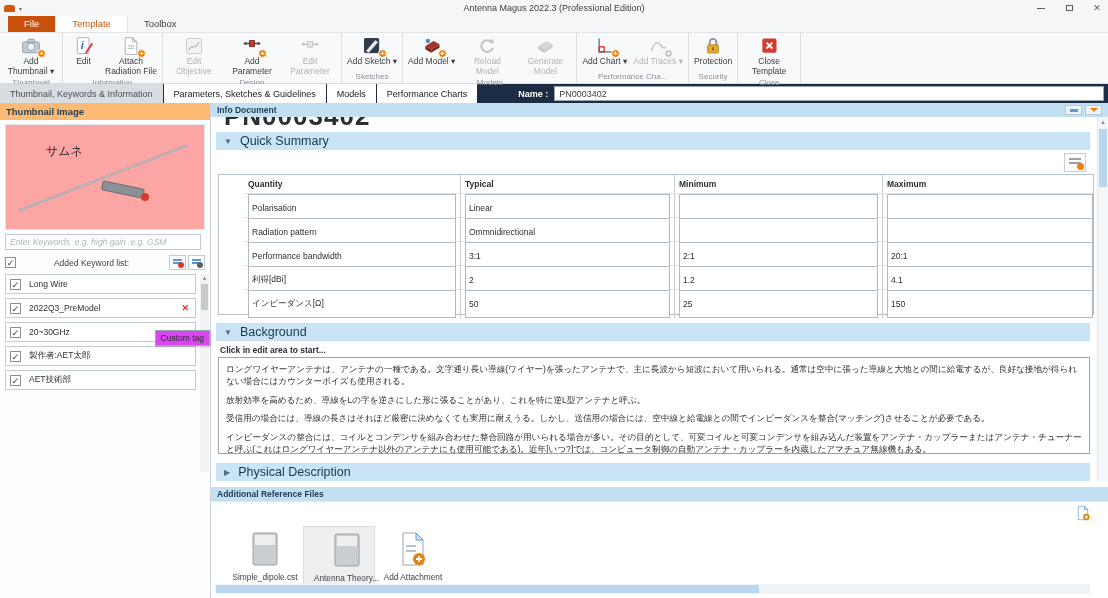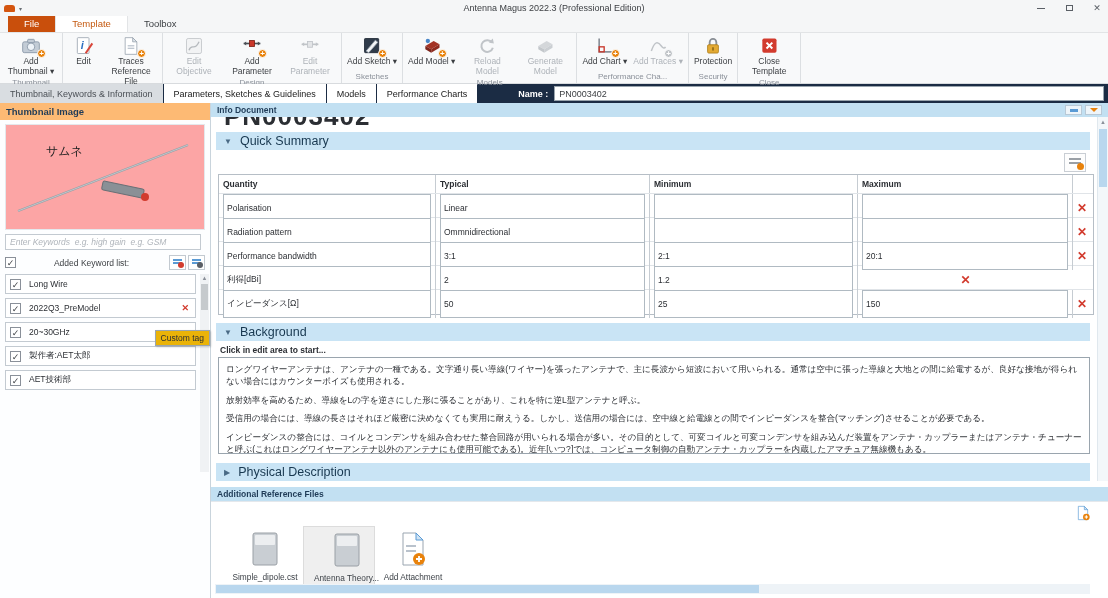--- a/index.html
+++ b/index.html
@@ -64,42 +64,42 @@
   .klh-dot { position:absolute; right:1px; bottom:1px; width:6px; height:6px; border-radius:50%; font-size:5px; }
   .klh-dot.red { background:#d23b2e; }
   .klh-dot.dark { background:#5a5f66; }
   .klist { position:relative; }
   .kitem { display:flex; align-items:center; margin:4px 14px 4px 5px; border:1px solid #c3cad1; background:#fff; height:20px; padding:0 4px; }
   .kitem .kl { font-size:8.5px; margin-left:8px; flex:1; color:#2b2e33; }
   .kx { color:#d23b2e; font-size:9px; font-weight:bold; margin-right:2px; cursor:default; }
   .lscroll { position:absolute; top:0; right:1px; width:9px; height:198px; background:#f0f2f4; }
   .lscroll .arr { font-size:6px; color:#8a9099; text-align:center; line-height:9px; }
   .lscroll .thumb { margin:1px 1px; height:26px; background:#c6cacd; }
-  .tooltip { position:absolute; right:0; top:56px; background:#eab308; border:1px solid #9aa5ae; font-size:8.5px; padding:2px 5px; box-shadow:1px 1px 2px rgba(0,0,0,.2); white-space:nowrap; }
+  .tooltip { position:absolute; right:0; top:56px; background:#d946ef; border:1px solid #9aa5ae; font-size:8.5px; padding:2px 5px; box-shadow:1px 1px 2px rgba(0,0,0,.2); white-space:nowrap; }
 
   
   .rcol { flex:1; display:flex; flex-direction:column; background:#fff; }
   .panel-header { background:#c2e0f2; font-size:8.5px; font-weight:bold; color:#1f3b57; padding:2px 6px; display:flex; align-items:center; }
   .ph-spacer { flex:1; }
   .mini-btn { width:17px; height:10px; border:1px solid #b9c9d6; background:#eef5fa; margin-left:3px; display:flex; align-items:center; justify-content:center; }
   .mini-blue { width:8px; height:3px; background:#5b9bd5; }
   .mini-orange { width:0; height:0; border-left:4px solid transparent; border-right:4px solid transparent; border-top:4px solid #e8820c; }
 
   .infodoc-body { position:relative; height:364px; overflow:hidden; padding:0 14px 0 5px; }
   .doc-title-clip { height:13px; overflow:hidden; margin:0 0 2px 8px; }
   .doc-title-clip span { font-size:26px; font-weight:bold; color:#2b2e33; display:block; margin-top:-16px; letter-spacing:1px; }
   .section-hdr { background:#c9e4f5; color:#17374f; font-size:12.5px; padding:2px 8px; display:flex; align-items:center; margin-right:4px; }
   .section-hdr .arrow { font-size:8px; margin-right:8px; color:#4a6a85; }
   .addrow-wrap { height:24px; position:relative; }
   .addrow-btn { position:absolute; right:8px; top:3px; width:22px; height:19px; border:1px solid #c9ced4; background:#fdfdfd; display:flex; align-items:center; justify-content:center; position:absolute; }
   .addrow-ic { position:relative; width:12px; height:9px; background:linear-gradient(#9aa0a6 25%, #fff 25%, #fff 45%, #9aa0a6 45%, #9aa0a6 70%, #fff 70%); }
   .addrow-ic:after { content:""; position:absolute; right:-3px; bottom:-3px; width:7px; height:7px; background:#e8820c; border-radius:50%; }
 
   .qtable { border:1px solid #b6bec6; width:876px; margin-left:2px; }
-  .trow { display:grid; grid-template-columns:217px 214px 208px 215px 18px; border-bottom:1px solid #e0e4e8; }
+  .trow { display:grid; grid-template-columns:217px 214px 208px 215px 18px; border-bottom:1px solid #e0e4e8;margin-left:25px; }
   .trow:last-child { border-bottom:none; }
   .trow.hdr { height:19px; }
   .tcell { border-right:1px solid #c6ccd2; display:flex; align-items:center; padding:0 4px; }
   .tcell:last-child { border-right:none; justify-content:center; }
   .hdr .tcell { font-size:8.5px; font-weight:bold; color:#2b2e33; }
   .trow.data { height:24px; }
   .tin { width:100%; height:28px; border:1px solid #b0bac2; font-size:8.5px; padding:0 3px; color:#2b2e33; font-family:inherit; }
   .del-x { color:#d23b2e; font-size:12px; font-weight:bold; cursor:default; }
 
   .bg-hint { font-size:8.5px; font-weight:bold; color:#2b2e33; margin:4px 0 2px 4px; }
@@ -180,21 +180,21 @@
       <div class="rbtn">
         <span class="ricon">
           <svg viewBox="0 0 24 24">
               <path d="M5 2 h9 l5 5 v15 h-14 z" fill="#fff" stroke="#9aa5b0"></path>
               <path d="M14 2 l5 5 h-5 z" fill="#dfe6ec" stroke="#9aa5b0"></path>
               <rect x="8" y="11" width="8" height="1.5" fill="#b9c2cc"></rect>
               <rect x="8" y="14" width="8" height="1.5" fill="#b9c2cc"></rect>
             </svg>
           <span class="plus">+</span>
         </span>
-        <span class="rlabel">Traces Reference File</span>
+        <span class="rlabel">Attach Radiation File</span>
       </div>
     </div>
     <div class="rgroup-label">Information</div>
   </div>
 
   <div class="rgroup">
     <div class="rbuttons">
       <div class="rbtn disabled">
         <span class="ricon">
           <svg viewBox="0 0 24 24">
@@ -501,20 +501,23 @@
             <div class="tcell">
                 <input class="tin" value="利得[dBi]" style="">
               </div>
             <div class="tcell">
                 <input class="tin" value="2" style="">
               </div>
             <div class="tcell">
                 <input class="tin" value="1.2" style="">
               </div>
             <div class="tcell">
+                <input class="tin" value="4.1" style="">
+              </div>
+            <div class="tcell">
                 <span class="del-x">✕</span>
               </div>
           </div>
           <div class="trow data">
             <div class="tcell">
                 <input class="tin" value="インピーダンス[Ω]" style="">
               </div>
             <div class="tcell">
                 <input class="tin" value="50" style="">
               </div>

